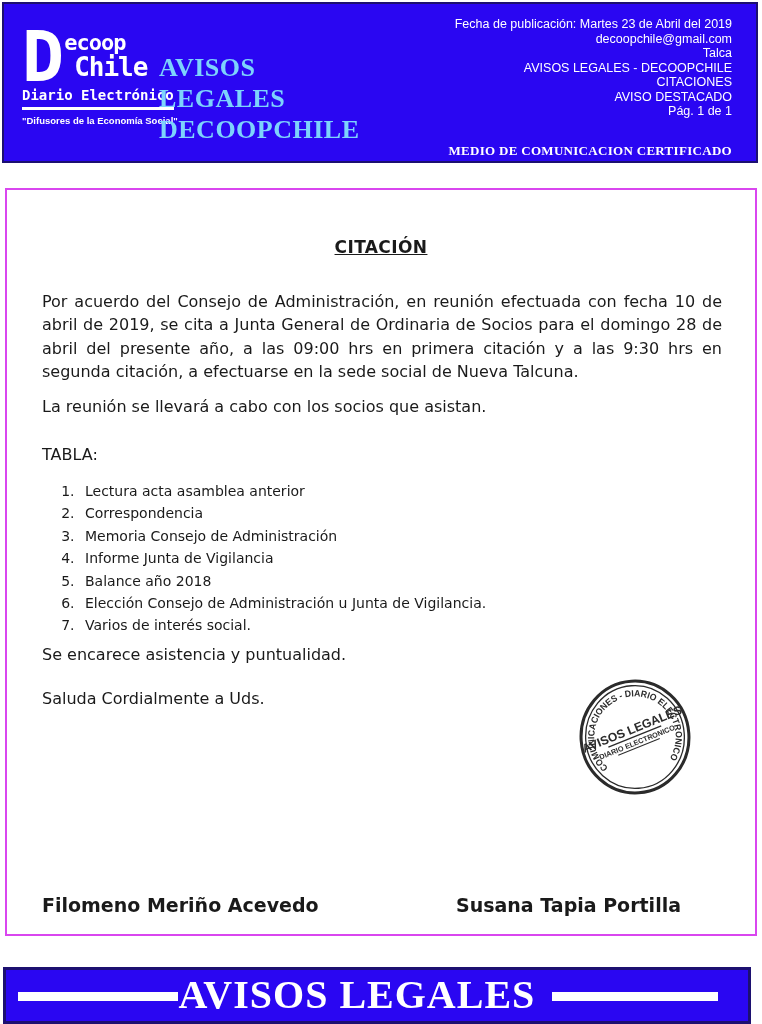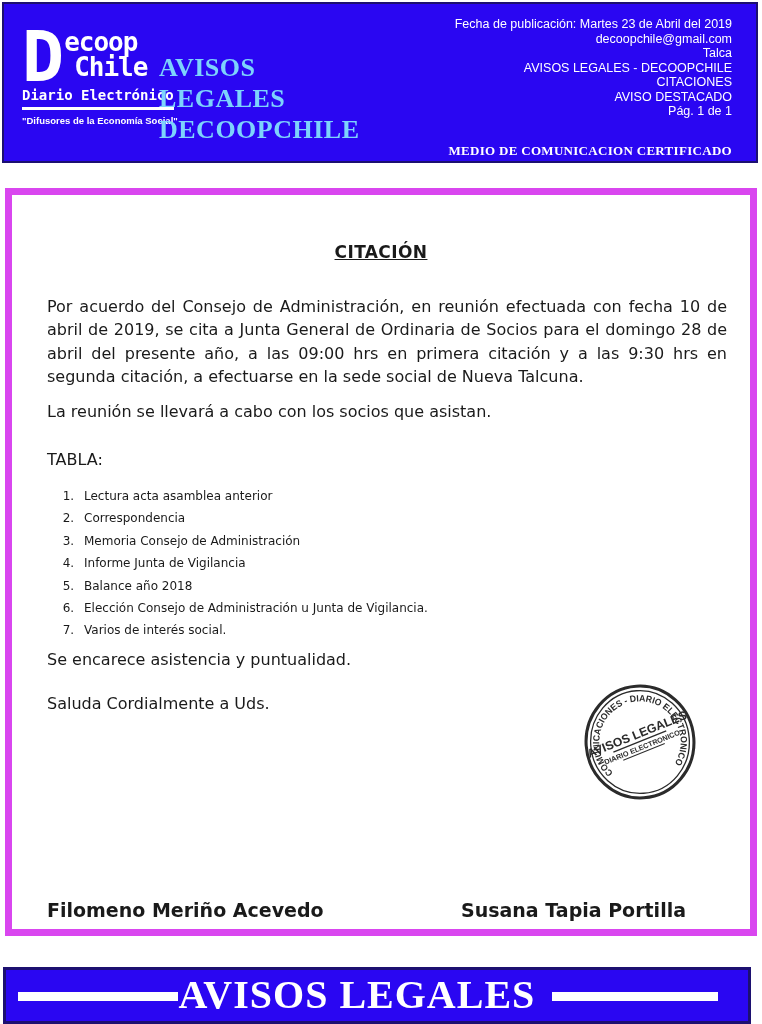--- a/index.html
+++ b/index.html
@@ -13,21 +13,21 @@
     position:absolute; left:2px; top:2px; width:756px; height:161px;
     background:#2a06f2; border:2px solid #1c1070;
   }
   .logo-block { position:absolute; left:18px; top:26px; color:#fff; }
   .logo-row { display:flex; align-items:flex-start; }
   .logo-d {
     font-family:"DejaVu Sans Mono", monospace; font-weight:bold;
     font-size:70px; line-height:54px; letter-spacing:-2px;
   }
   .logo-col { margin-left:2px; font-family:"DejaVu Sans Mono", monospace; font-weight:bold; }
-  .logo-ecoop { font-size:26px; line-height:25px; letter-spacing:-1px; }
+  .logo-ecoop { font-size:22px; line-height:25px; letter-spacing:-1px; }
   .logo-chile { font-size:26px; line-height:25px; letter-spacing:-1px; padding-left:10px; }
   .logo-diario {
     font-family:"DejaVu Sans Mono", monospace; font-weight:bold; font-size:14px;
     margin-top:3px; padding-bottom:4px; border-bottom:3px solid #fff; width:max-content;
   }
   .logo-tagline { font-family:"Liberation Sans", sans-serif; font-weight:bold; font-size:9.5px; margin-top:5px; }
   .serif-block {
     position:absolute; left:155px; top:48px; color:#7dd3fc;
     font-family:"Liberation Serif", serif; font-weight:bold;
     font-size:26px; line-height:31px; letter-spacing:0.5px;
@@ -37,38 +37,38 @@
     font-family:"Liberation Sans", sans-serif; font-weight:normal;
     font-size:12.5px; line-height:14.5px;
   }
   .certified-line {
     position:absolute; right:24px; top:139px; color:#fff;
     font-family:Liberation Serif, serif; font-weight:bold; font-size:13px; letter-spacing:0.3px;
   }
   
   .main-box {
     position:absolute; left:5px; top:188px; width:752px; height:748px;
-    border:7px solid #d946ef; background:#fff;
+    border:2px solid #d946ef; background:#fff;
   }
   .doc-title {
     position:absolute; left:0; right:0; top:47px; text-align:center;
     font-size:17px; font-weight:bold; text-decoration:underline; letter-spacing:0.4px;
   }
   .doc-paragraph {
     position:absolute; left:35px; top:100px; width:680px;
     font-size:16px; line-height:23.3px; text-align:justify;
   }
   .doc-line { position:absolute; left:35px; font-size:16px; }
   .line2 { top:207px; }
   .tabla { top:255px; }
   .closing1 { top:455px; }
   .closing2 { top:499px; }
   .agenda-list {
-    position:absolute; left:33px; top:290px;
-    font-size:12px; line-height:22.4px; padding-left:33px; list-style:decimal;
+    position:absolute; left:39px; top:290px;
+    font-size:14px; line-height:22.4px; padding-left:33px; list-style:decimal;
   }
   .agenda-list li { padding-left:6px; }
   .signature { position:absolute; top:704px; font-size:19px; font-weight:bold;text-align:center; }
   .sig-left { left:35px; }
   .sig-right { left:449px; }
   .stamp-wrap { position:absolute; left:569px; top:489px; width:118px; height:116px; transform:rotate(-4deg); }
   .stamp-wrap svg { width:100%; height:100%; }
   
   .banner-bottom {
     position:absolute; left:3px; top:967px; width:748px; height:57px;

